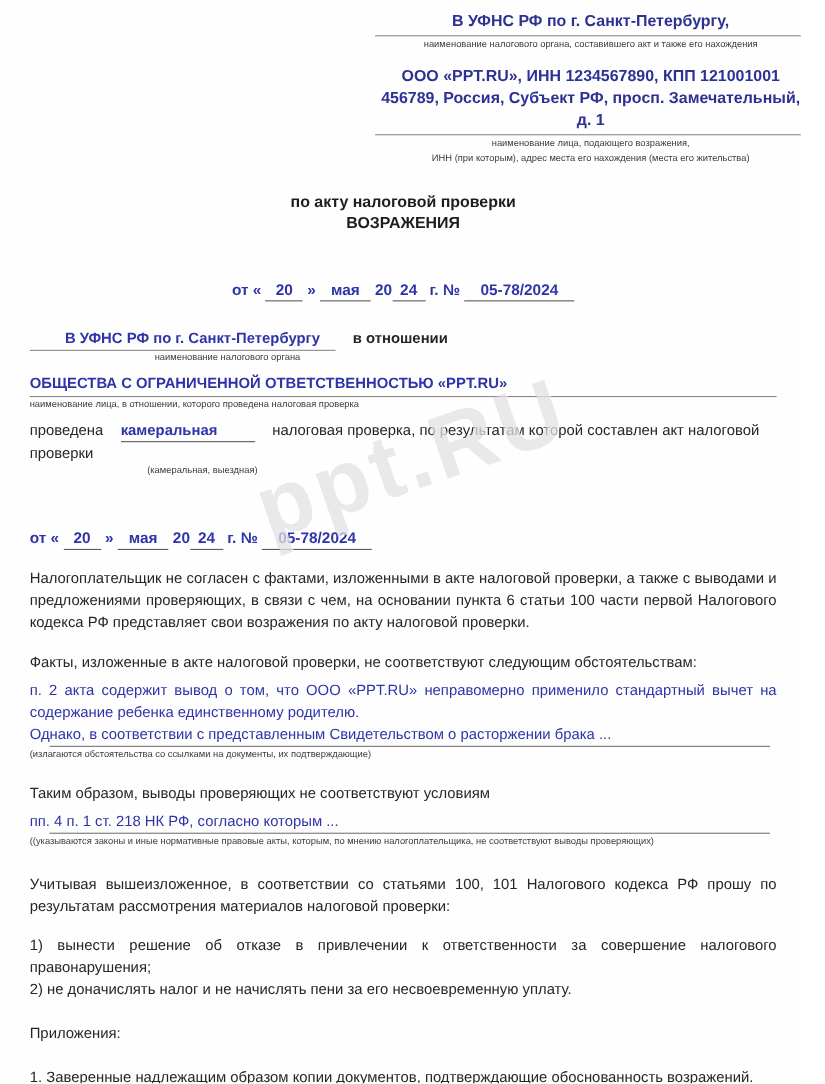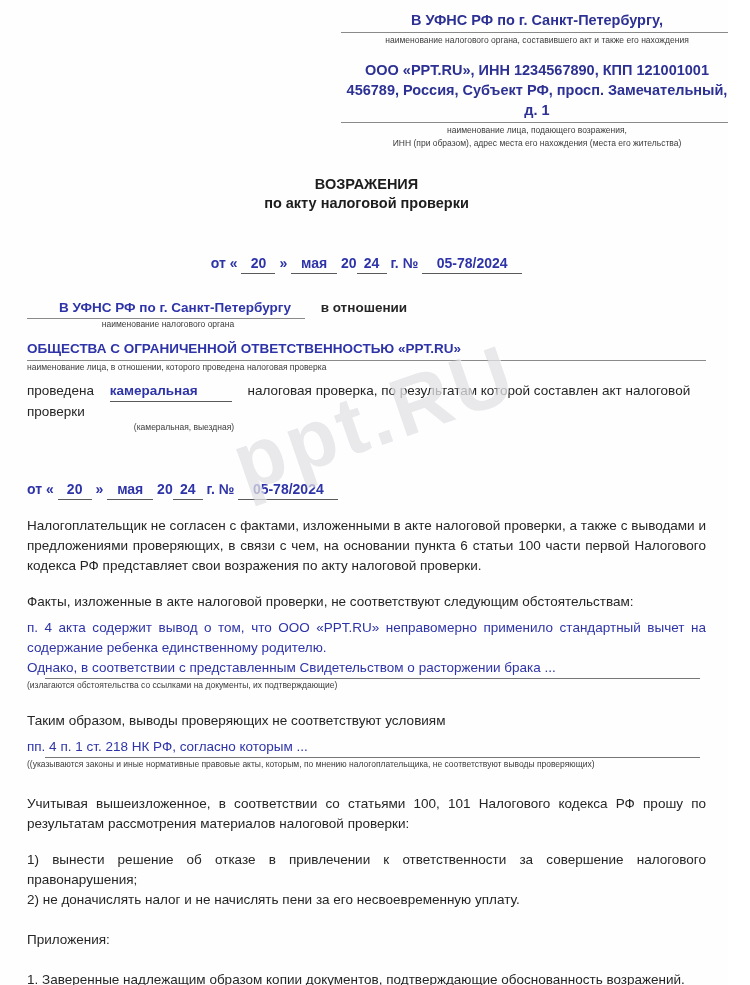--- a/index.html
+++ b/index.html
@@ -27,21 +27,21 @@
   .fillseg{display:inline-block;border-bottom:1px solid #5a5a5a;text-align:center;}
   .w-day{min-width:34px;} .w-month{min-width:46px;} .w-yr{min-width:30px;} .w-num{min-width:100px;margin-top:36px;}
   
   .body-start{margin-top:24px;}
   .blue{color:#2e34a8;}
   .bold{font-weight:700;}
   .semib{font-weight:600;margin-left:12px;}
   .row{white-space:nowrap;}
   .ufield{display:inline-block;border-bottom:1px solid #8a8a8a;}
   .authority-field{padding-right:14px;padding-left:32px;}
-  .cap-under-authority{width:210px;text-align:center;margin-left:36px;}
+  .cap-under-authority{width:210px;text-align:right;margin-left:36px;}
   .subject-line{border-bottom:1px solid #8a8a8a;padding-bottom:1px;margin-top:9px;}
   .cap-center{margin-top:1px;}
   .conducted{margin-top:8px;}
   .checktype-field{width:122px;text-align:left;margin:0 12px;}
   .cap-under-type{width:150px;text-align:center;margin-left:82px;}
   .act-date-row{margin-top:10px;text-align:left;}
   .para{text-align:justify;margin:0;}
   .mt12{margin-top:12px}.mt16{margin-top:16px}.mt20{margin-top:20px}.mt24{margin-top:24px}
   .rule{border-top:1px solid #777;margin:0 6px 0 18px;}
   .sig-area{display:flex;justify-content:space-between;margin-top:30px;}
@@ -72,26 +72,26 @@
   </div>
 
   <div class="gap14"></div>
 
   <div class="hdr-block">
     <div class="hdr-lines">
       <div class="hdr-line">ООО «PPT.RU», ИНН 1234567890, КПП 121001001</div>
       <div class="hdr-line">456789, Россия, Субъект РФ, просп. Замечательный, д. 1</div>
     </div>
     <div class="cap">наименование лица, подающего возражения,</div>
-    <div class="cap">ИНН (при образом), адрес места его нахождения (места его жительства)</div>
+    <div class="cap">ИНН (при которым), адрес места его нахождения (места его жительства)</div>
   </div>
 
   <div class="title-block">
+    <div class="title-h">по акту налоговой проверки</div>
     <div class="title-h">ВОЗРАЖЕНИЯ</div>
-    <div class="title-h">по акту налоговой проверки</div>
     <div class="date-line">
       <span class="seg">от «</span>
       <span class="fillseg w-day">20</span>
       <span class="seg">»</span>
       <span class="fillseg w-month">мая</span>
       <span class="seg">20</span><span class="fillseg w-yr">24</span>
       <span class="seg">г. №</span>
       <span class="fillseg w-num">05-78/2024</span>
     </div>
   </div>
@@ -121,21 +121,21 @@
       <span class="fillseg w-month">мая</span>
       <span class="seg">20</span><span class="fillseg w-yr">24</span>
       <span class="seg">г. №</span>
       <span class="fillseg w-num">05-78/2024</span>
     </div>
 
     <p class="para mt16">Налогоплательщик не согласен с фактами, изложенными в акте налоговой проверки, а также с выводами и предложениями проверяющих, в связи с чем, на основании пункта 6 статьи 100 части первой Налогового кодекса РФ представляет свои возражения по акту налоговой проверки.</p>
 
     <p class="para mt16">Факты, изложенные в акте налоговой проверки, не соответствуют следующим обстоятельствам:</p>
 
-    <p class="para blue" style="margin-top:6px;">п. 4 акта содержит вывод о том, что ООО «PPT.RU» неправомерно применило стандартный вычет на содержание ребенка единственному родителю.</p>
+    <p class="para blue" style="margin-top:6px;">п. 2 акта содержит вывод о том, что ООО «PPT.RU» неправомерно применило стандартный вычет на содержание ребенка единственному родителю.</p>
     <p class="para blue" style="margin-top:0;">Однако, в соответствии с представленным Свидетельством о расторжении брака ...</p>
 
     <div class="rule mt12"></div>
     <div class="cap cap-center">(излагаются обстоятельства со ссылками на документы, их подтверждающие)</div>
 
     <p class="para mt20">Таким образом, выводы проверяющих не соответствуют условиям</p>
 
     <p class="para blue" style="margin-top:6px;">пп. 4 п. 1 ст. 218 НК РФ, согласно которым ...</p>
 
     <div class="rule mt12"></div>

